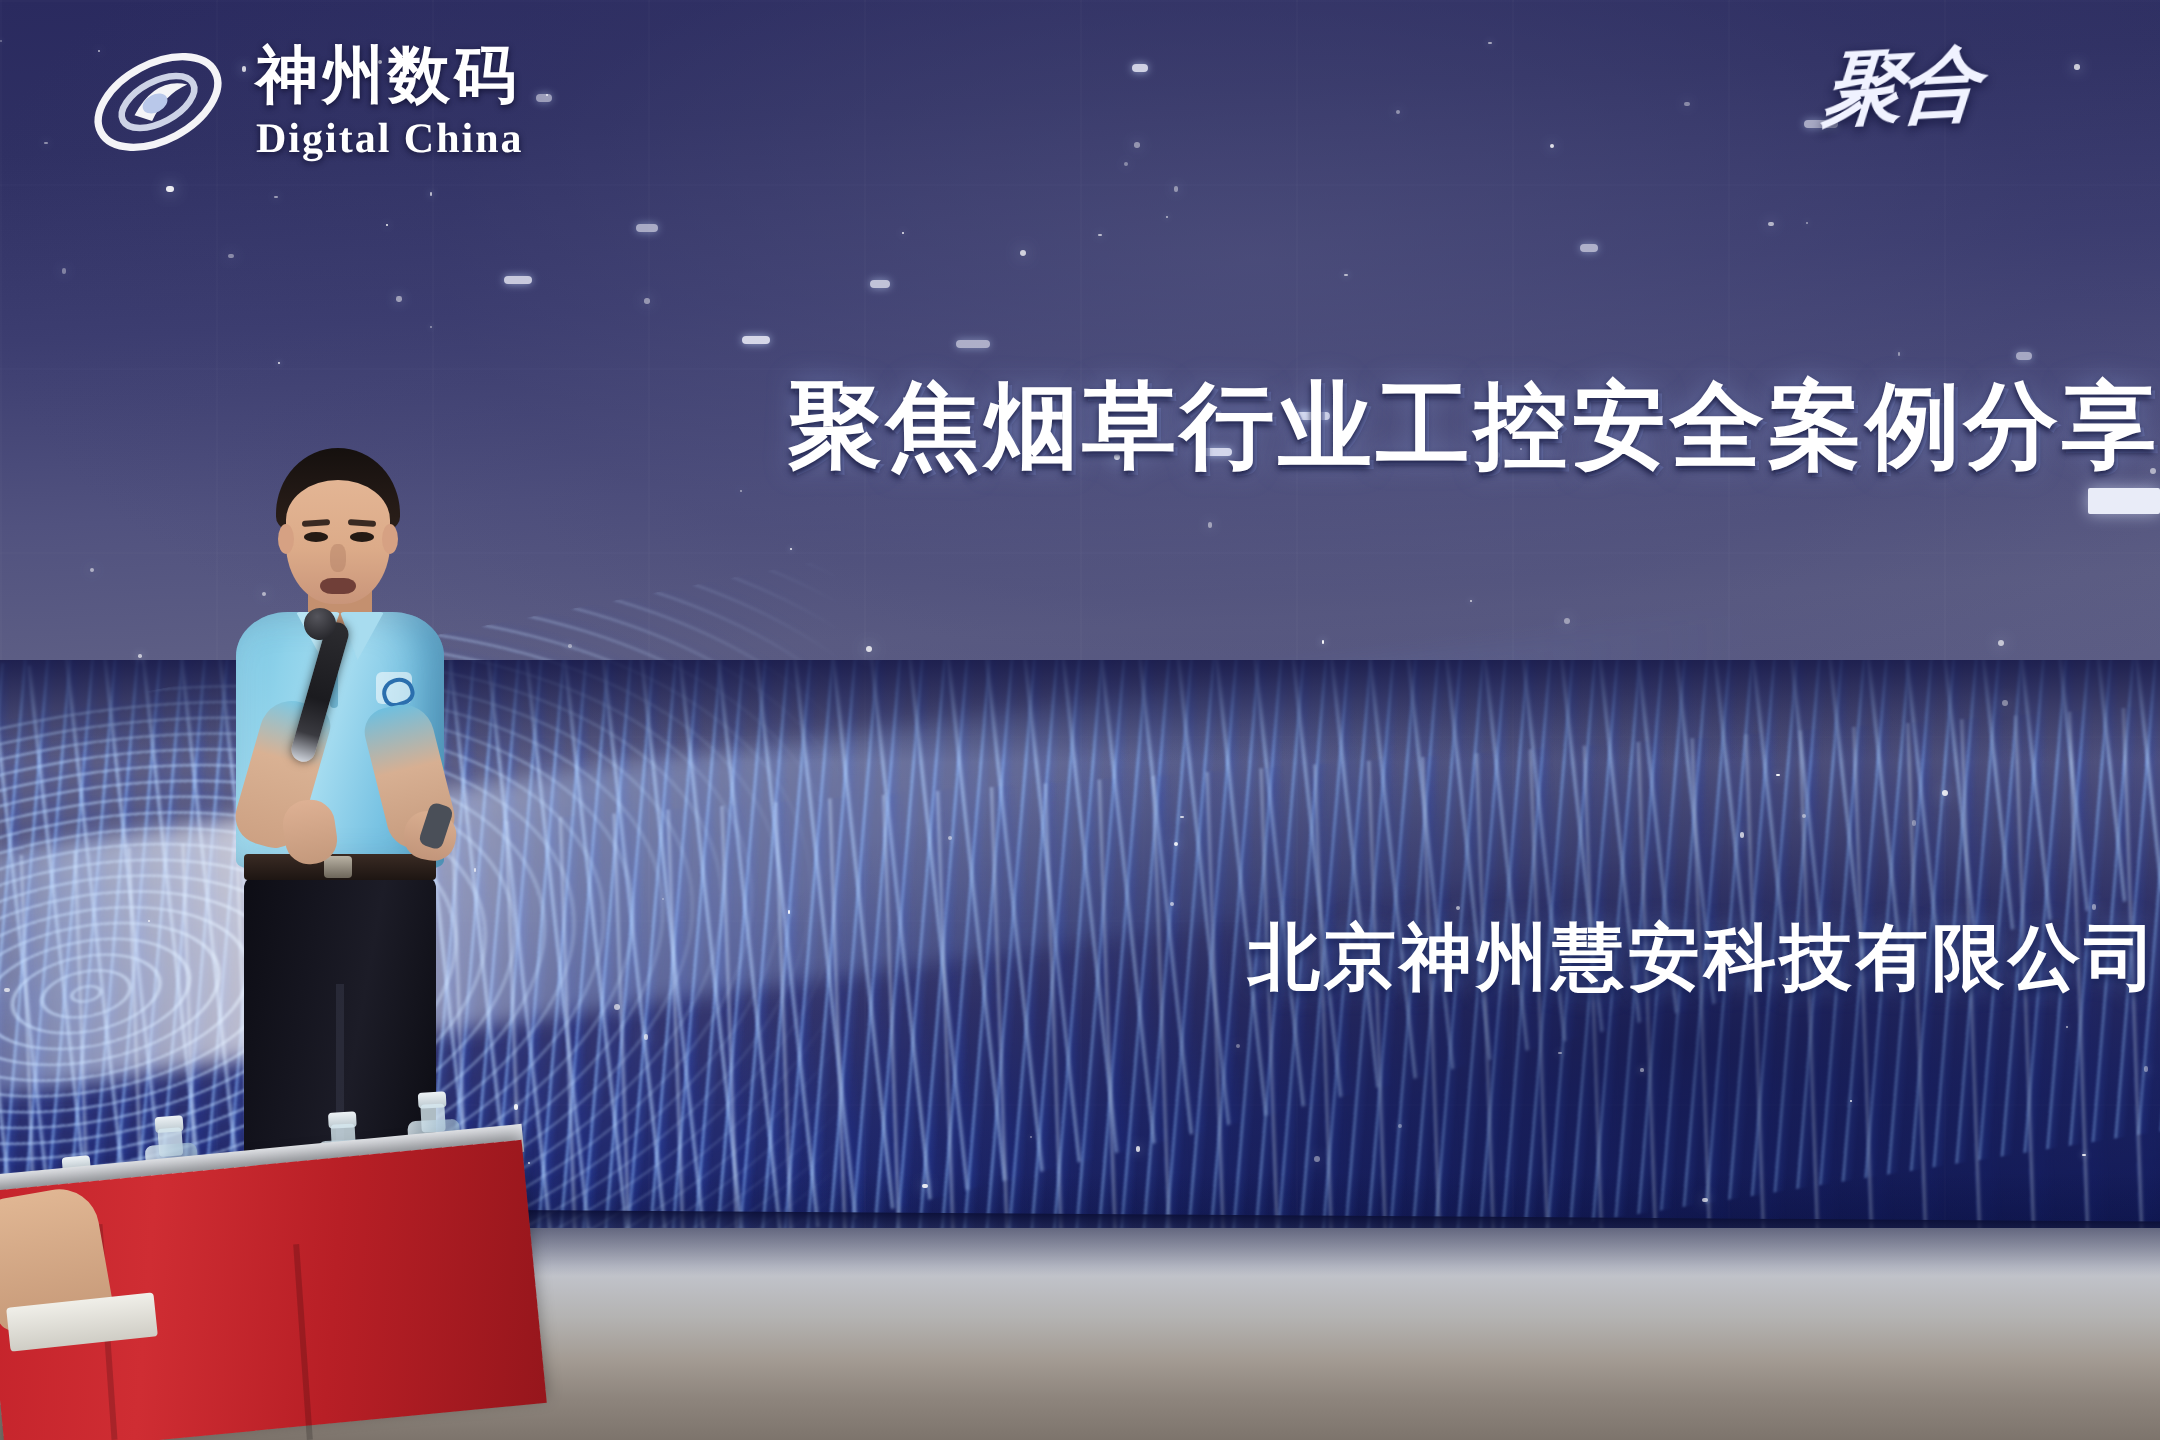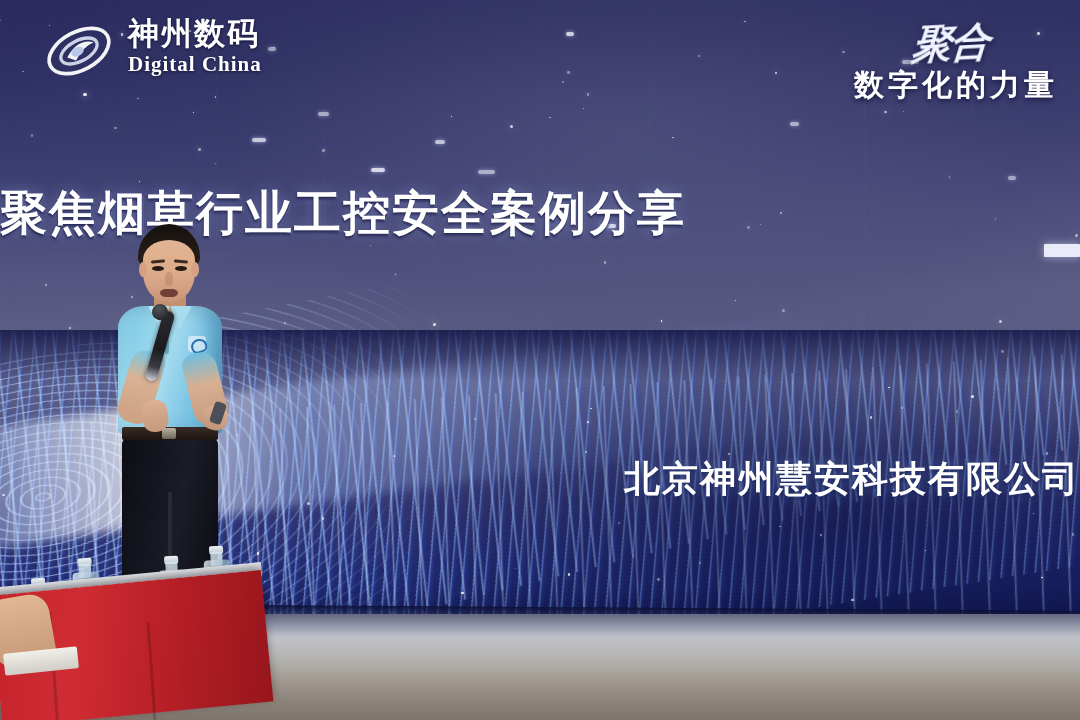--- a/index.html
+++ b/index.html
@@ -122,21 +122,21 @@
   
   .particle { position:absolute; background:#ffffff; border-radius:50%; }
   .dash {
     position:absolute; background:#f2f4ff; border-radius:2px;
     box-shadow:0 0 4px rgba(200,220,255,0.8);
   }
 
   
   .slide-title {
     position:absolute; left:0; right:0; top:182px;
-    text-align:left;
+    text-align:right;
     font-size:47px; font-weight:bold; letter-spacing:2px;
     color:#ffffff;
     text-shadow:
        0 2px 3px rgba(20,22,60,0.9),
        0 0 14px rgba(160,190,255,0.35),
        2px 2px 0 rgba(110,120,180,0.5);
     font-family:"DejaVu Sans","Liberation Sans",sans-serif;
   }
   .slide-date {
     position:absolute; left:0; right:0; top:350px;
@@ -155,21 +155,21 @@
     font-family:"DejaVu Sans","Liberation Sans",sans-serif;
     margin-left:48px;
   }
   .deco-bar {
     position:absolute; right:0; top:244px; width:36px; height:13px;
     background:#e9ecf8; border-radius:1px;
     box-shadow:0 0 8px rgba(220,230,255,0.6);
   }
 
   
-  .brand-logo { position:absolute; left:42px; top:18px; display:flex; gap:12px; }
+  .brand-logo { position:absolute; left:42px; top:18px; display:flex; align-items:center; gap:12px; }
   .logo-mark { width:74px; height:66px; flex:none; }
   .logo-text { display:flex; flex-direction:column; line-height:1; }
   .logo-cn {
     font-size:31px; font-weight:bold; color:#ffffff; letter-spacing:2px;
     font-family:"DejaVu Sans","Liberation Sans",sans-serif;
     text-shadow:0 1px 3px rgba(10,10,40,0.8);
   }
   .logo-en {
     font-size:21px; font-weight:bold; color:#ffffff; letter-spacing:1px;
     margin-top:5px;
@@ -529,21 +529,20 @@
       <ellipse cx="48" cy="46" rx="9" ry="6" fill="#b9c8ea" transform="rotate(-28 48 46)"></ellipse>
     </svg>
     <div class="logo-text">
       <span class="logo-cn">神州数码</span>
       <span class="logo-en">Digital China</span>
     </div>
   </div>
 
   <div class="event-slogan">
     <div class="slogan-calli">聚合</div>
-    <div class="slogan-sub">数字化的力量</div>
   </div>
 
   <div class="slide-title">聚焦烟草行业工控安全案例分享</div>
   <div class="slide-company">北京神州慧安科技有限公司</div>
   <div class="deco-bar"></div>
 
   <div class="screen-bottom-edge"></div>
   <div class="stage-floor"></div>
   <div class="stage-floor-shadow"></div>
 

